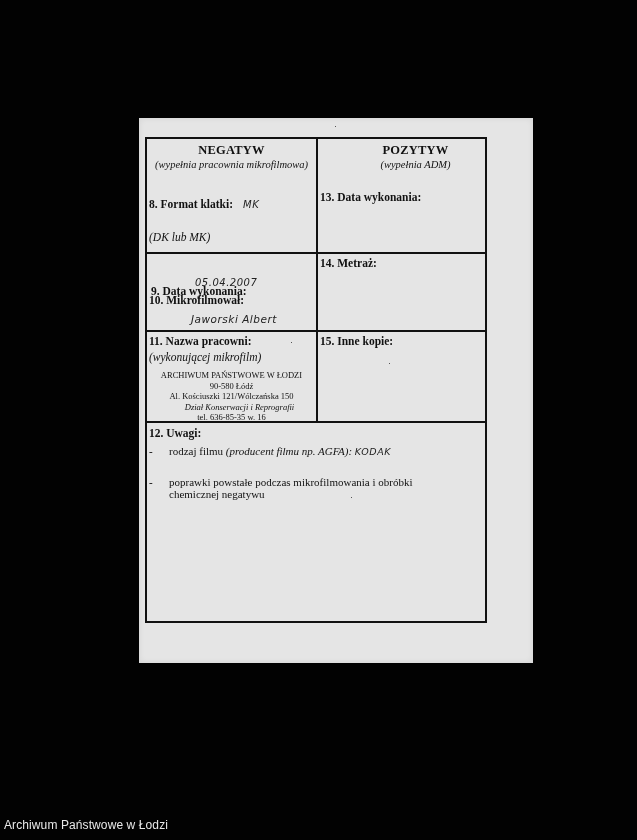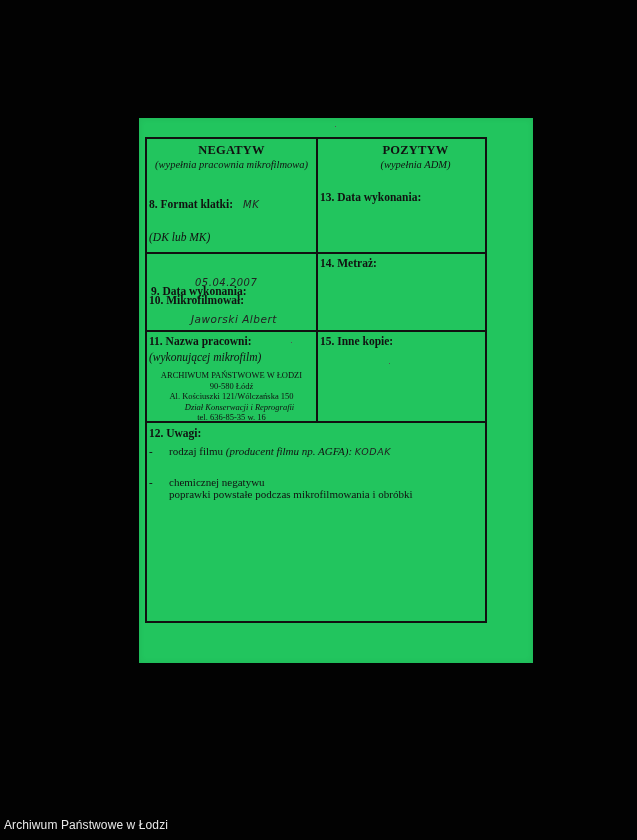--- a/index.html
+++ b/index.html
@@ -14,21 +14,21 @@
       overflow: hidden;
       background: #020202;
       font-family: "Liberation Serif", serif;
     }
     .paper {
       position: absolute;
       left: 139px;
       top: 118px;
       width: 394px;
       height: 545px;
-      background: #22c55e;
+      background: #e5e5e5;
       box-shadow: inset 0 0 6px rgba(0,0,0,0.08);
     }
     .form-table {
       position: absolute;
       left: 6px;
       top: 19px;
       width: 342px;
       height: 486px;
       border: 2px solid #111;
       box-sizing: border-box;
@@ -178,22 +178,22 @@
       <div class="remark-row" style="top:22px;">
         <span class="dash">-</span>
         <span>
           <span class="bold">rodzaj filmu</span><span class="it"> (producent filmu np. AGFA): </span><span class="handwritten" style="font-size:9.5px;">KODAK</span>
         </span>
       </div>
 
       <div class="remark-row" style="top:53px;">
         <span class="dash">-</span>
         <span>
+          <span class="bold" style="display:block;">poprawki powstałe podczas mikrofilmowania i obróbki</span>
           <span class="bold" style="display:block;">chemicznej negatywu</span>
-          <span class="bold" style="display:block;">poprawki powstałe podczas mikrofilmowania i obróbki</span>
         </span>
       </div>
     </div>
 
   </div>
 
   <div class="speck" style="left:152px; top:224px;"></div>
   <div class="speck" style="left:250px; top:245px;"></div>
   <div class="speck" style="left:212px; top:379px;"></div>
   <div class="speck" style="left:196px; top:8px;"></div>

